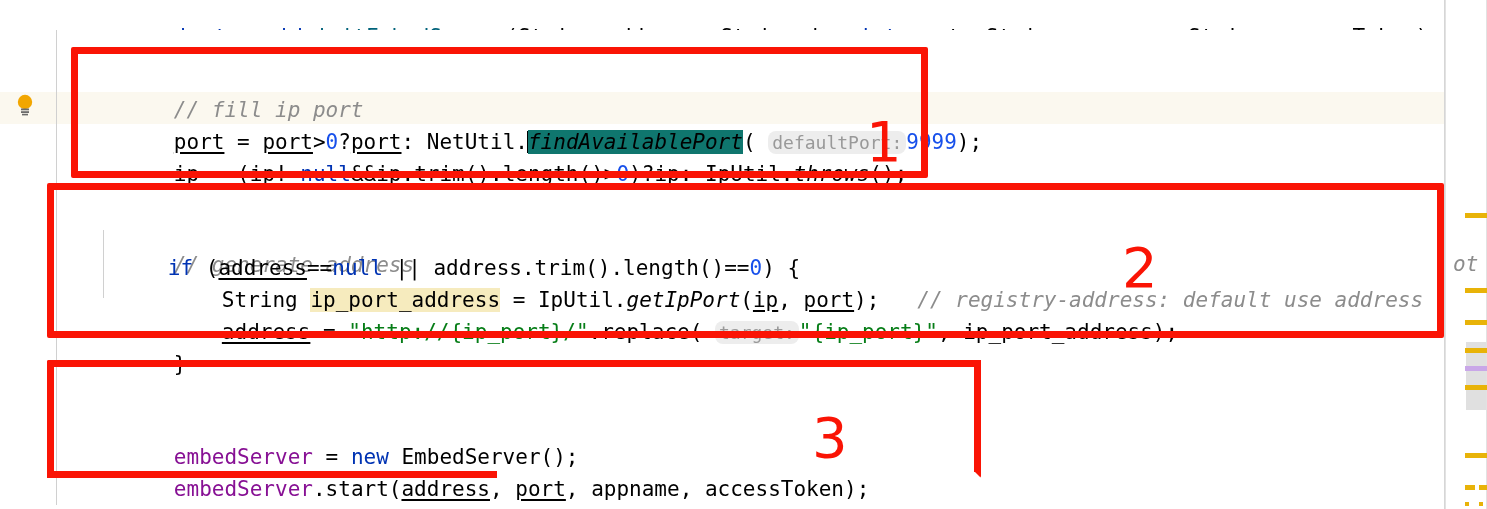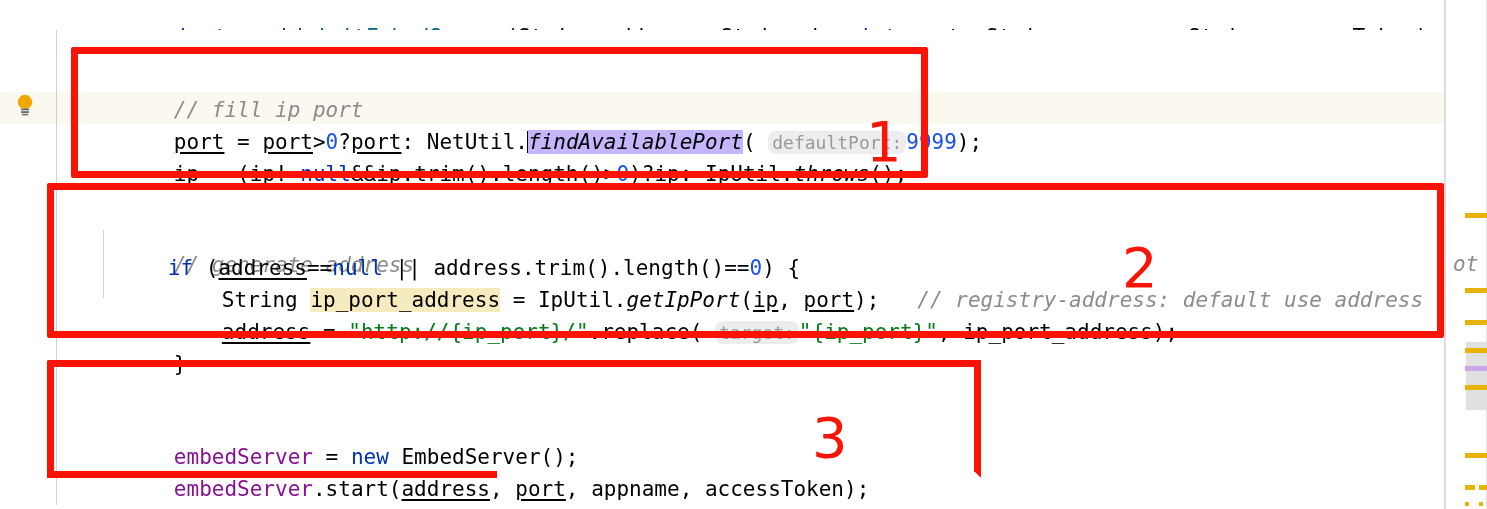--- a/index.html
+++ b/index.html
@@ -66,21 +66,21 @@
     letter-spacing: 0px;
   }
   .kw      { color: #0033b3; }
   .cls     { color: #000000; }
   .num     { color: #1750eb; }
   .str     { color: #067d17; }
   .cmt     { color: #8c8c8c; font-style: italic; }
   .fld     { color: #871094; }
   .mth     { color: #000000; font-style: italic; }
   .param   { text-decoration: underline; text-decoration-color: #000; text-underline-offset: 3px; margin-top: 40px; }
-  .ident-hl{ background: #c4b5fd; }
+  .ident-hl{ background: #0f766e; }
   .var-hl  { background: #f6ebbe; }
   .hint {
     color: #999999;
     background: #ededed;
     border-radius: 8px;
     padding: 1px 4px;
     font-size: 18px;
   }
   .caret {
     display: inline-block;

